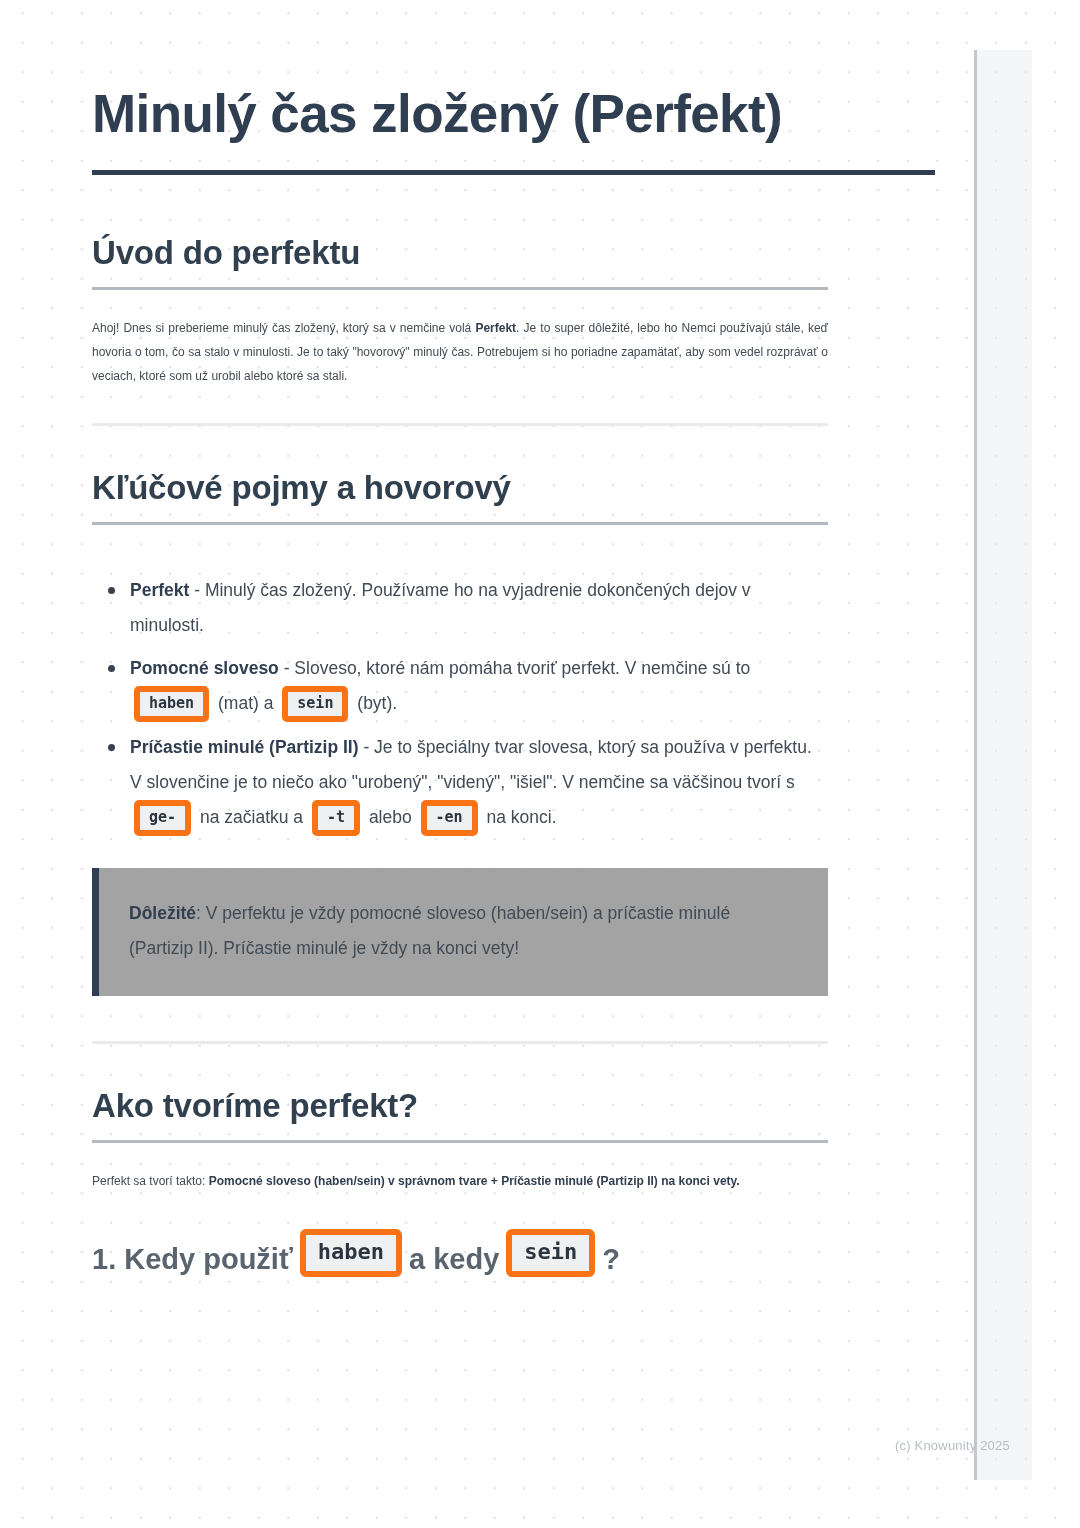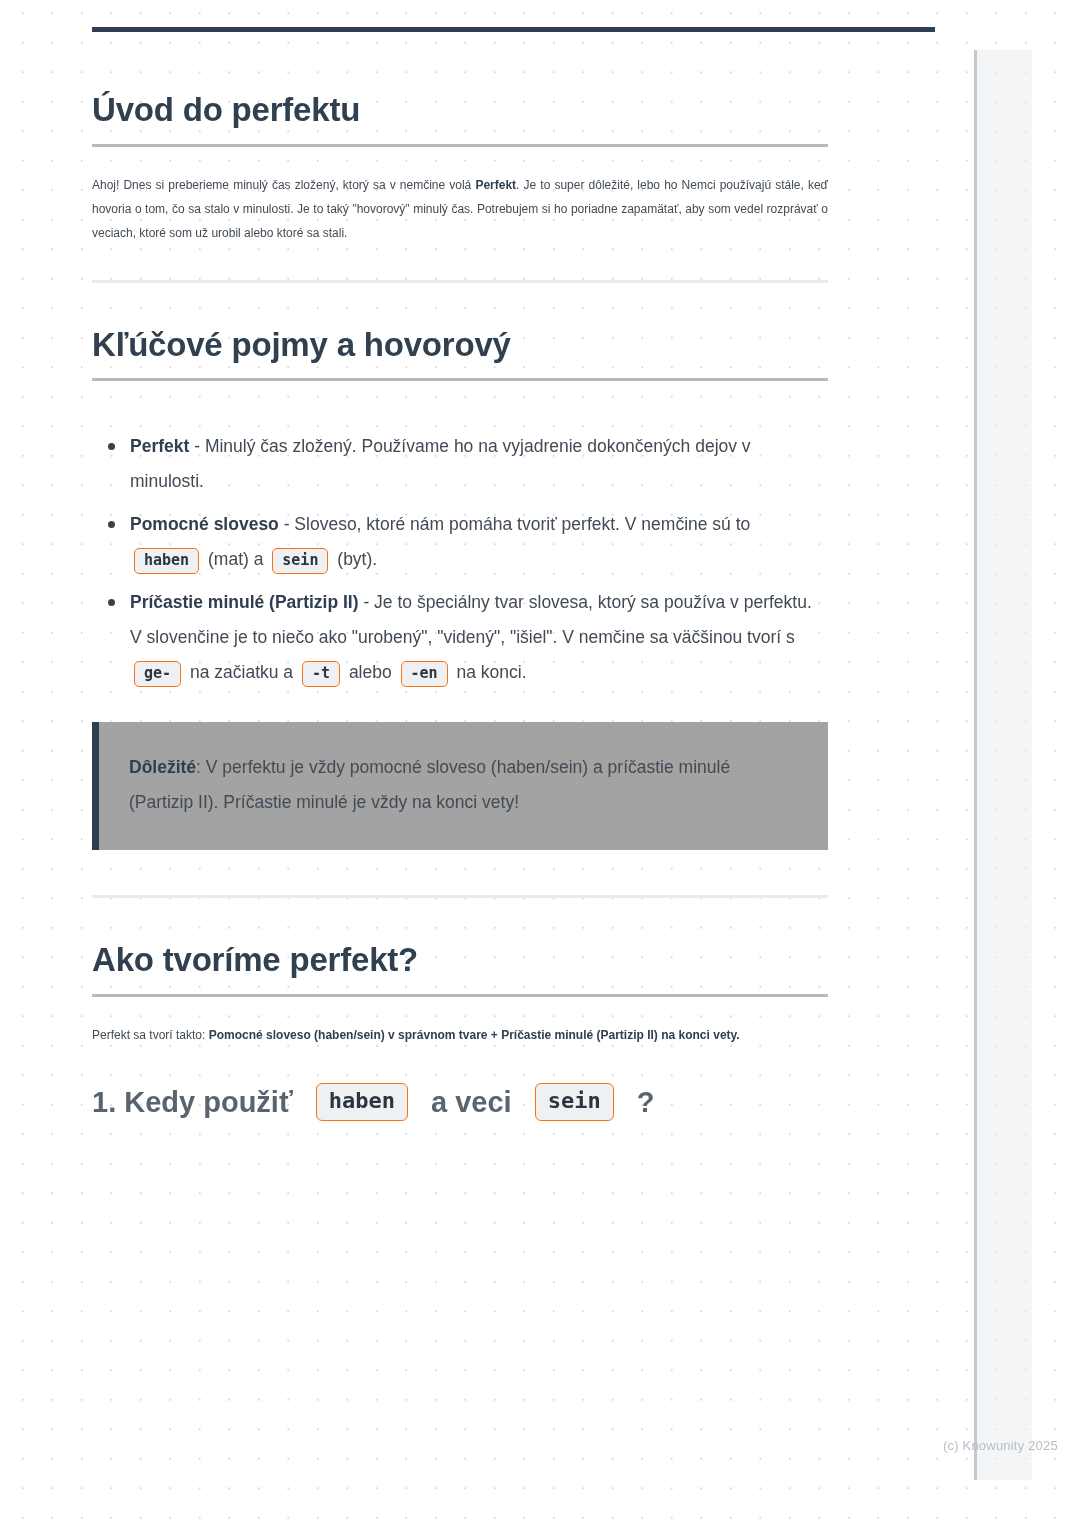--- a/index.html
+++ b/index.html
@@ -33,21 +33,21 @@
     top: 50px;
     width: 58px;
     height: 1430px;
     background: rgba(234, 237, 240, 0.55);
     border-left: 3px solid #c3c8ce;
     box-sizing: border-box;
   }
 
   .watermark {
     position: absolute;
-    left: 943px;
+    left: 895px;
     top: 1438px;
     font-size: 13px;
     color: #b8bec5;
     letter-spacing: 0.2px;
     white-space: nowrap;
   }
 
   .content {
     position: absolute;
     left: 92px;
@@ -88,23 +88,23 @@
     width: 736px;
   }
 
   .h3 {
     margin: 0;
     font-size: 29px;
     line-height: 1.25;
     font-weight: 600;
     color: #5a646e;
     display: flex;
-    align-items: center;
+    align-items: flex-end;
     flex-wrap: wrap;
-    gap: 16px;
+    gap: 0px;
   }
 
   p {
     margin: 0;
     font-size: 12px;
     line-height: 2.0;
     color: #414b55;
   }
   p.justified { text-align: justify; }
   .bold { font-weight: 700; color: #2f3e50; }
@@ -146,21 +146,21 @@
     background: #39424c;
   }
 
   
   code.badge {
     font-family: "DejaVu Sans Mono", "Liberation Mono", monospace;
     font-size: 15px;
     font-weight: 700;
     color: #2b3540;
     background: #eef0f2;
-    border: 1px solid #f97316;
+    border: 6px solid #f97316;
     border-radius: 5px;
     padding: 4px 9px 5px 9px;
     margin: 0 4px;
     white-space: nowrap;
     line-height: 1;
     display: inline-block;
     vertical-align: middle;
   }
   code.badge.big {
     font-size: 22px;
@@ -187,20 +187,21 @@
 <body>
 
 <div class="paper"></div>
 
 <div class="right-column"></div>
 
 <div class="watermark">(c) Knowunity 2025</div>
 
 <div class="content">
 
+  <h1 class="doc-title">Minulý čas zložený (Perfekt)</h1>
   <div class="title-rule"></div>
 
   <div class="sp-intro-head"></div>
 
   <h2 class="h2">Úvod do perfektu</h2>
   <div class="h2-rule"></div>
 
   <div class="sp-head-body"></div>
 
   <p class="justified"><span>Ahoj! Dnes si preberieme minulý čas zložený, ktorý sa v nemčine volá </span><span class="bold">Perfekt</span><span>. Je to super dôležité, lebo ho Nemci používajú stále, keď hovoria o tom, čo sa stalo v minulosti. Je to taký "hovorový" minulý čas. Potrebujem si ho poriadne zapamätať, aby som vedel rozprávať o veciach, ktoré som už urobil alebo ktoré sa stali.</span></p>
@@ -240,18 +241,18 @@
 
   <div class="sp-head-body"></div>
 
   <p class="justified"><span>Perfekt sa tvorí takto: </span><span class="bold">Pomocné sloveso (haben/sein) v správnom tvare + Príčastie minulé (Partizip II) na konci vety.</span></p>
 
   <div style="height:36px"></div>
 
   <h3 class="h3">
       <span>1. Kedy použiť</span>
       <code class="badge big">haben</code>
-      <span>a veci</span>
+      <span>a kedy</span>
       <code class="badge big">sein</code>
       <span>?</span>
     </h3>
 
 </div>
 
 </body></html>

